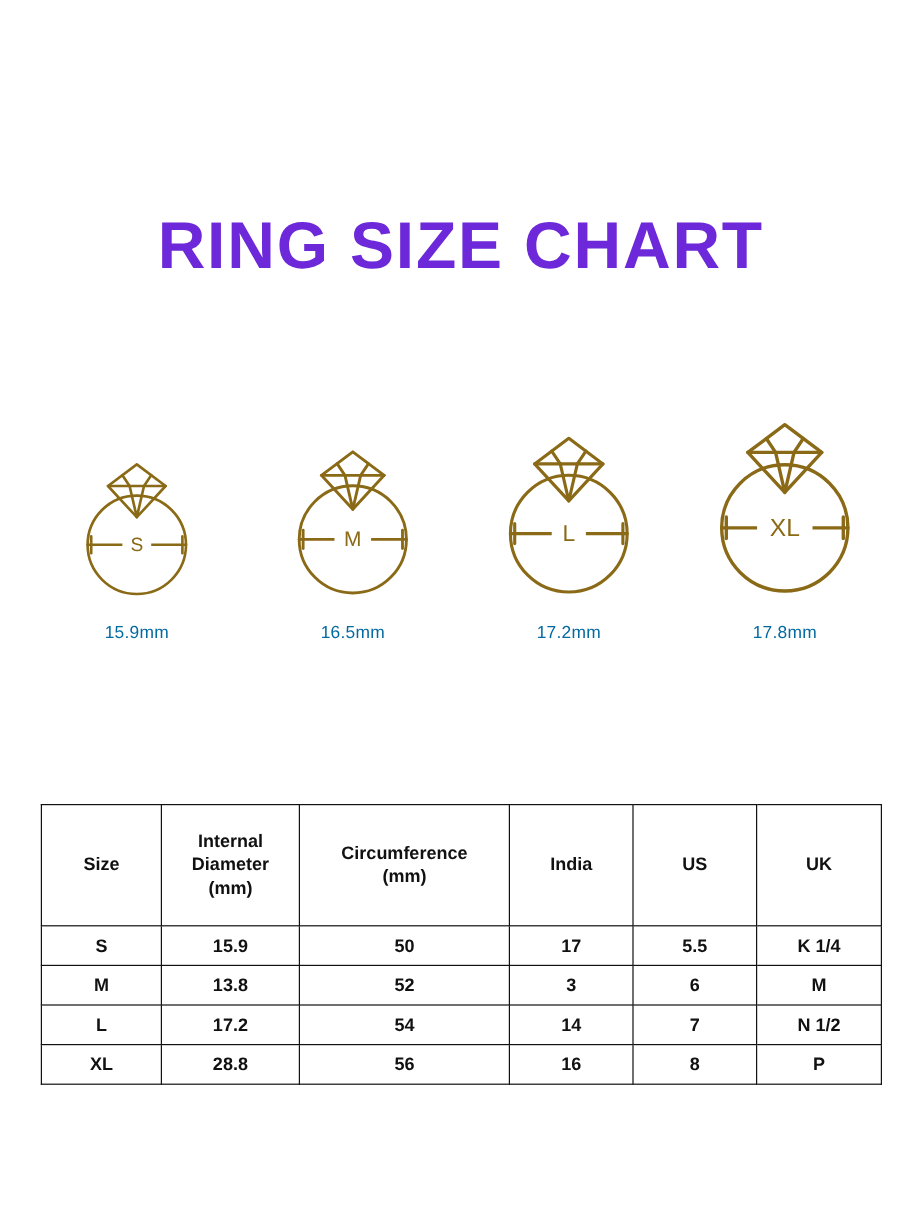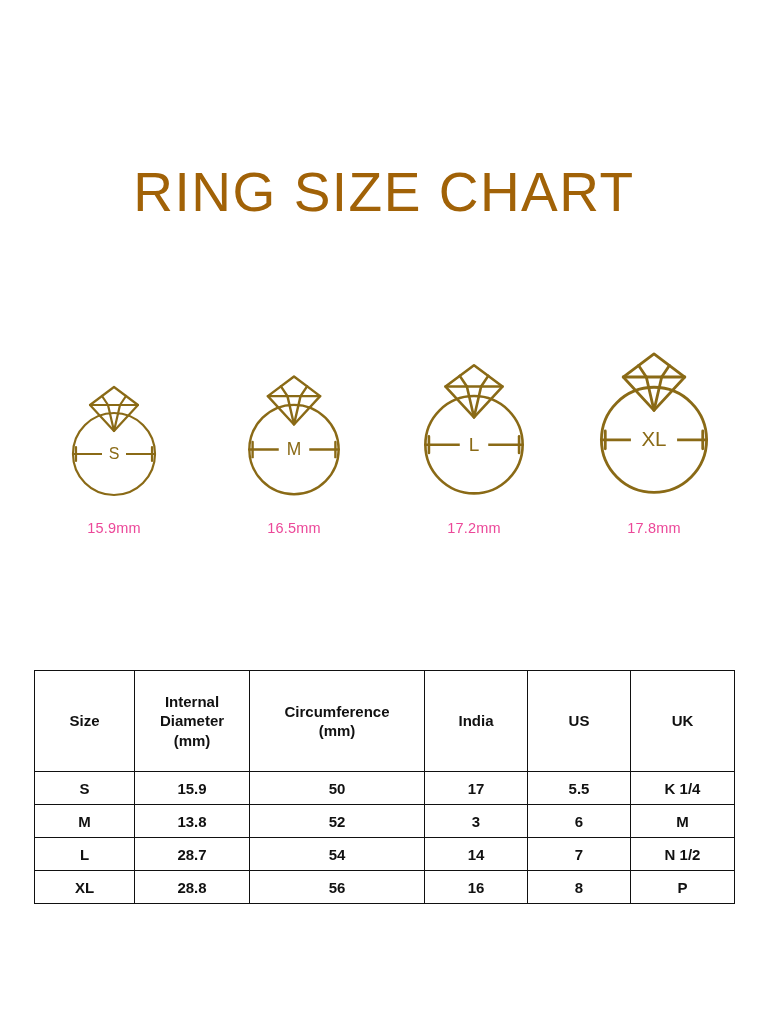--- a/index.html
+++ b/index.html
@@ -16,28 +16,28 @@
   }
   .page {
     position: relative;
     width: 768px;
     height: 1024px;
   }
 
   
   .title {
     position: absolute;
-    top: 160px;
+    top: 172px;
     left: 0;
     width: 768px;
     text-align: center;
     font-size: 55px;
     letter-spacing: 1.5px;
-    font-weight: 400;
-    color: #a16207;
+    font-weight: 700;
+    color: #6d28d9;
     font-family: "Liberation Sans", sans-serif;
   }
 
   
   .rings-row {
     position: absolute;
     top: 318px;
     left: 0;
     width: 768px;
     display: flex;
@@ -52,21 +52,21 @@
     align-items: center;
     width: 170px;
   }
   .ring-art {
     position: relative;
     display: block;
   }
   .ring-label-mm {
     margin-top: 16px;
     font-size: 14.5px;
-    color: #ec4899;
+    color: #0369a1;
     letter-spacing: 0.2px;
   }
 
   
   .size-table {
     position: absolute;
     left: 34px;
     top: 670px;
     width: 700px;
     border-collapse: collapse;
@@ -224,21 +224,21 @@
       <tr>
         <td>M</td>
         <td>13.8</td>
         <td>52</td>
         <td>3</td>
         <td>6</td>
         <td>M</td>
       </tr>
       <tr>
         <td>L</td>
-        <td>28.7</td>
+        <td>17.2</td>
         <td>54</td>
         <td>14</td>
         <td>7</td>
         <td>N 1/2</td>
       </tr>
       <tr>
         <td>XL</td>
         <td>28.8</td>
         <td>56</td>
         <td>16</td>

